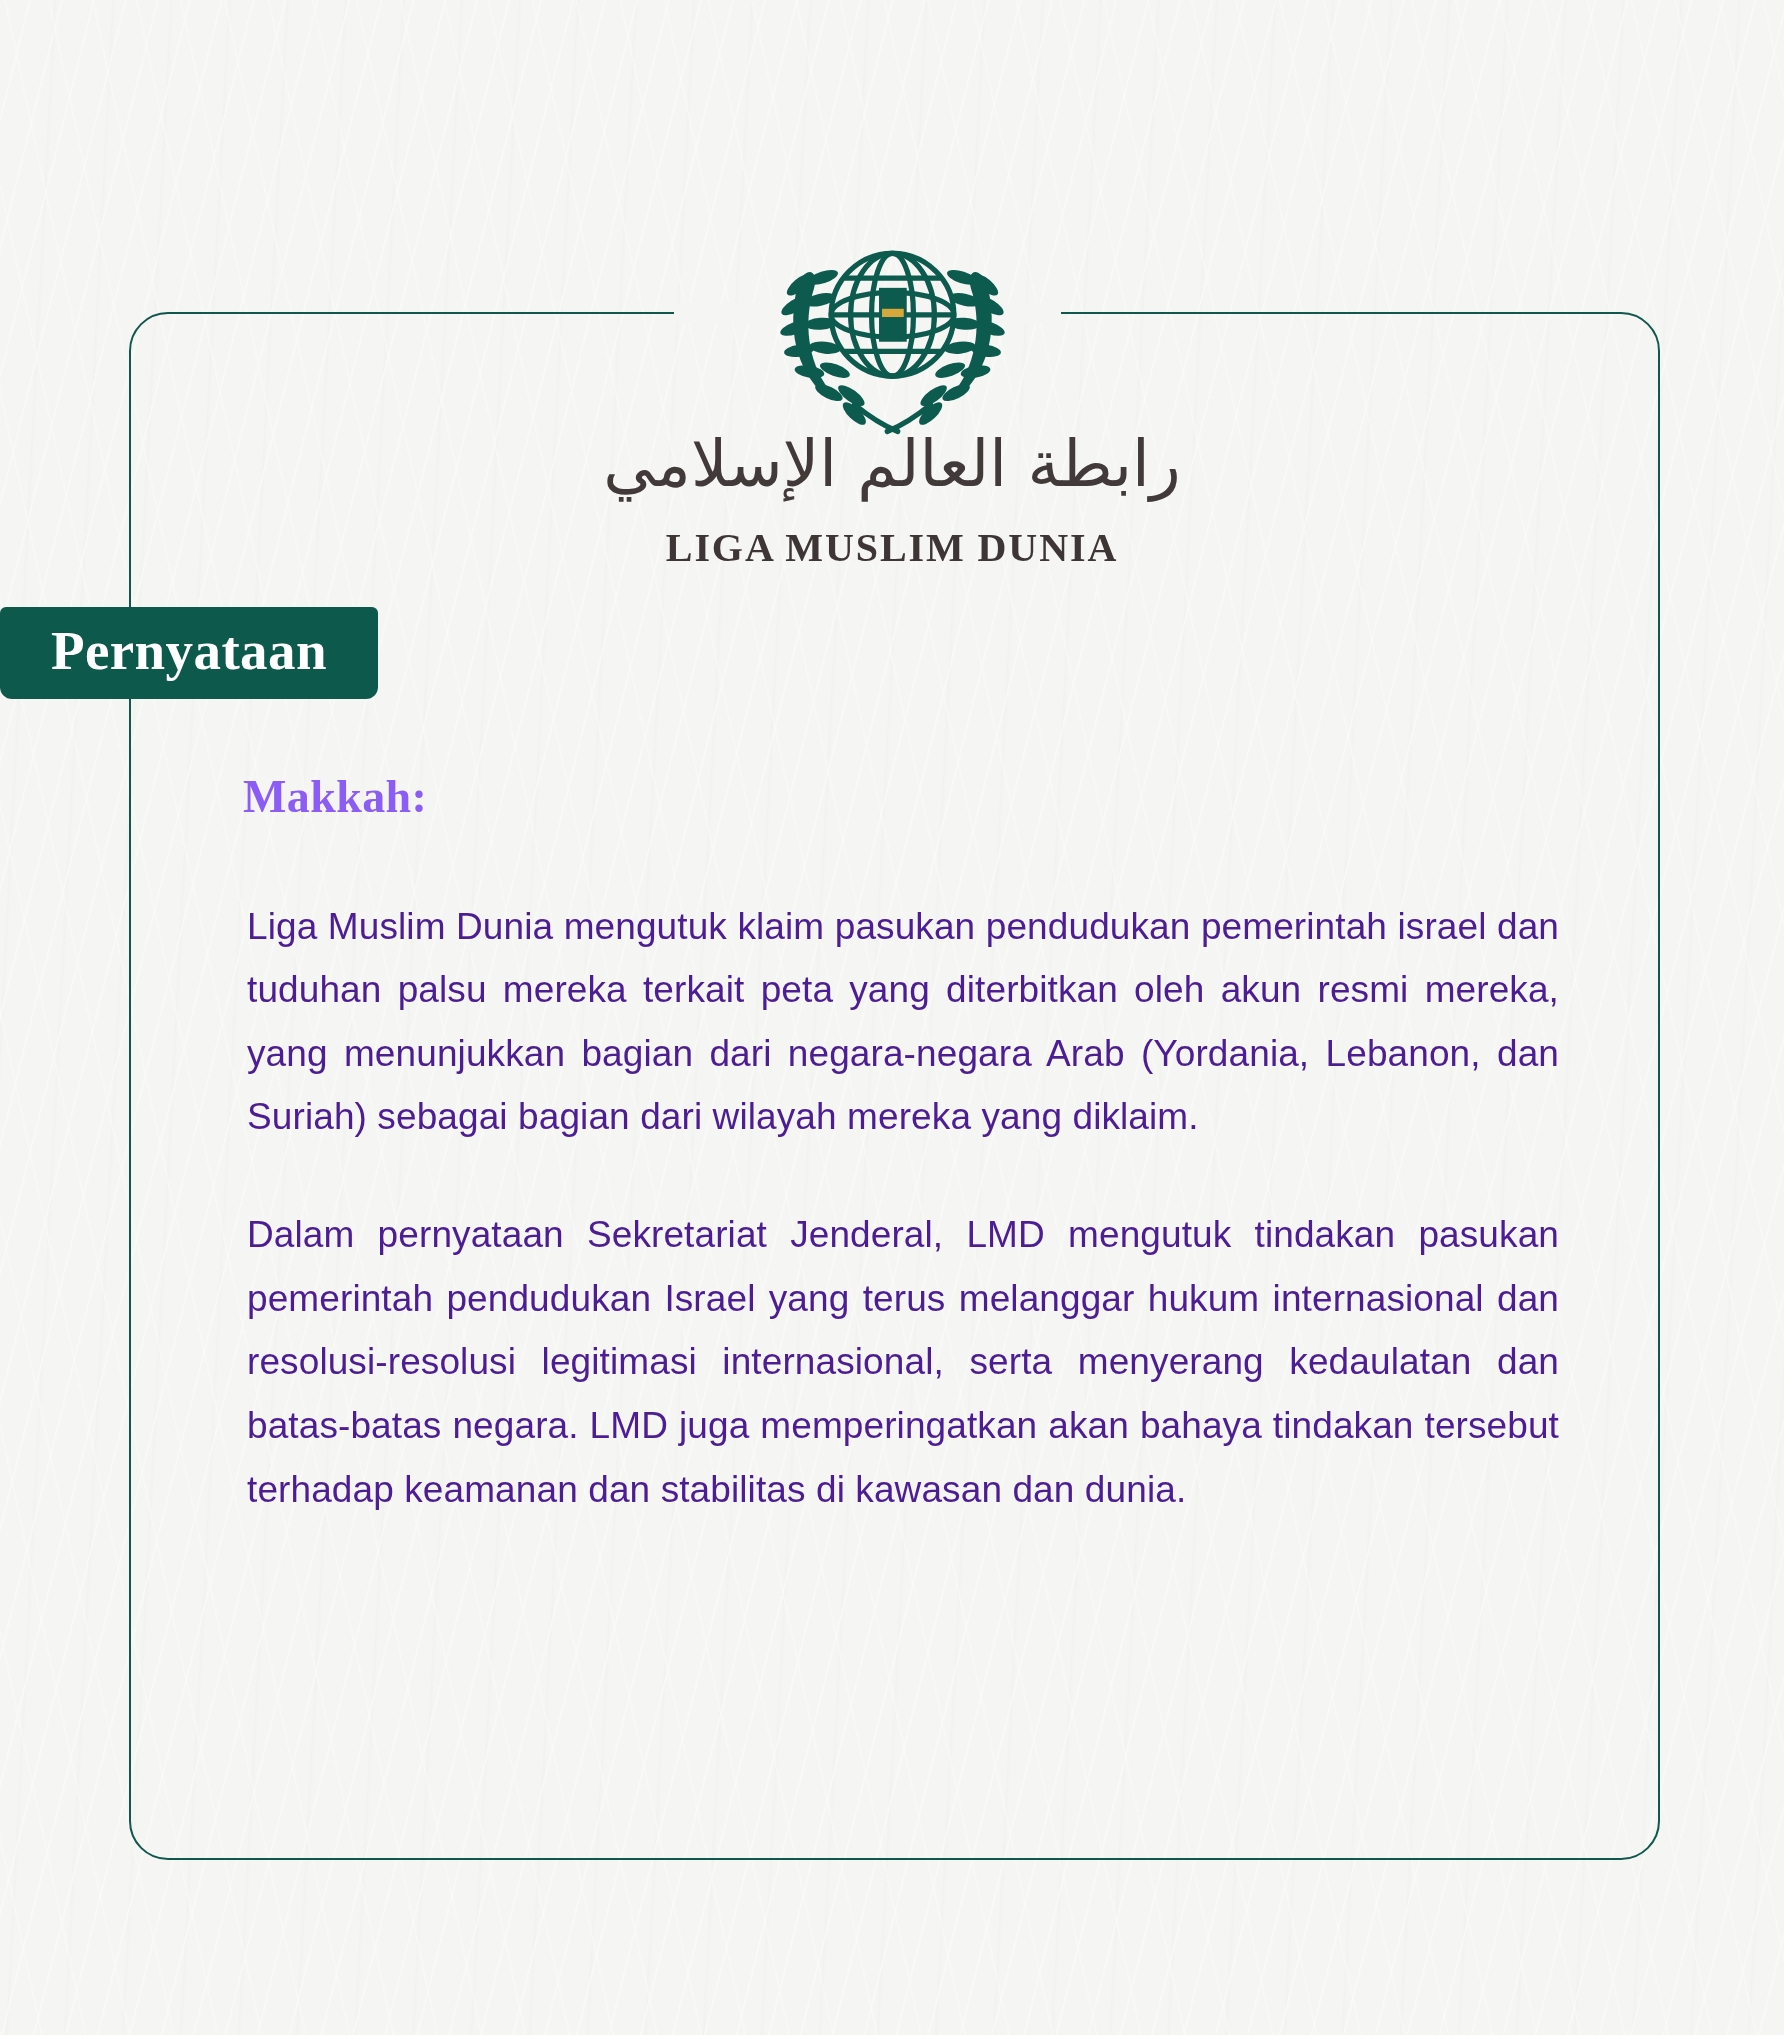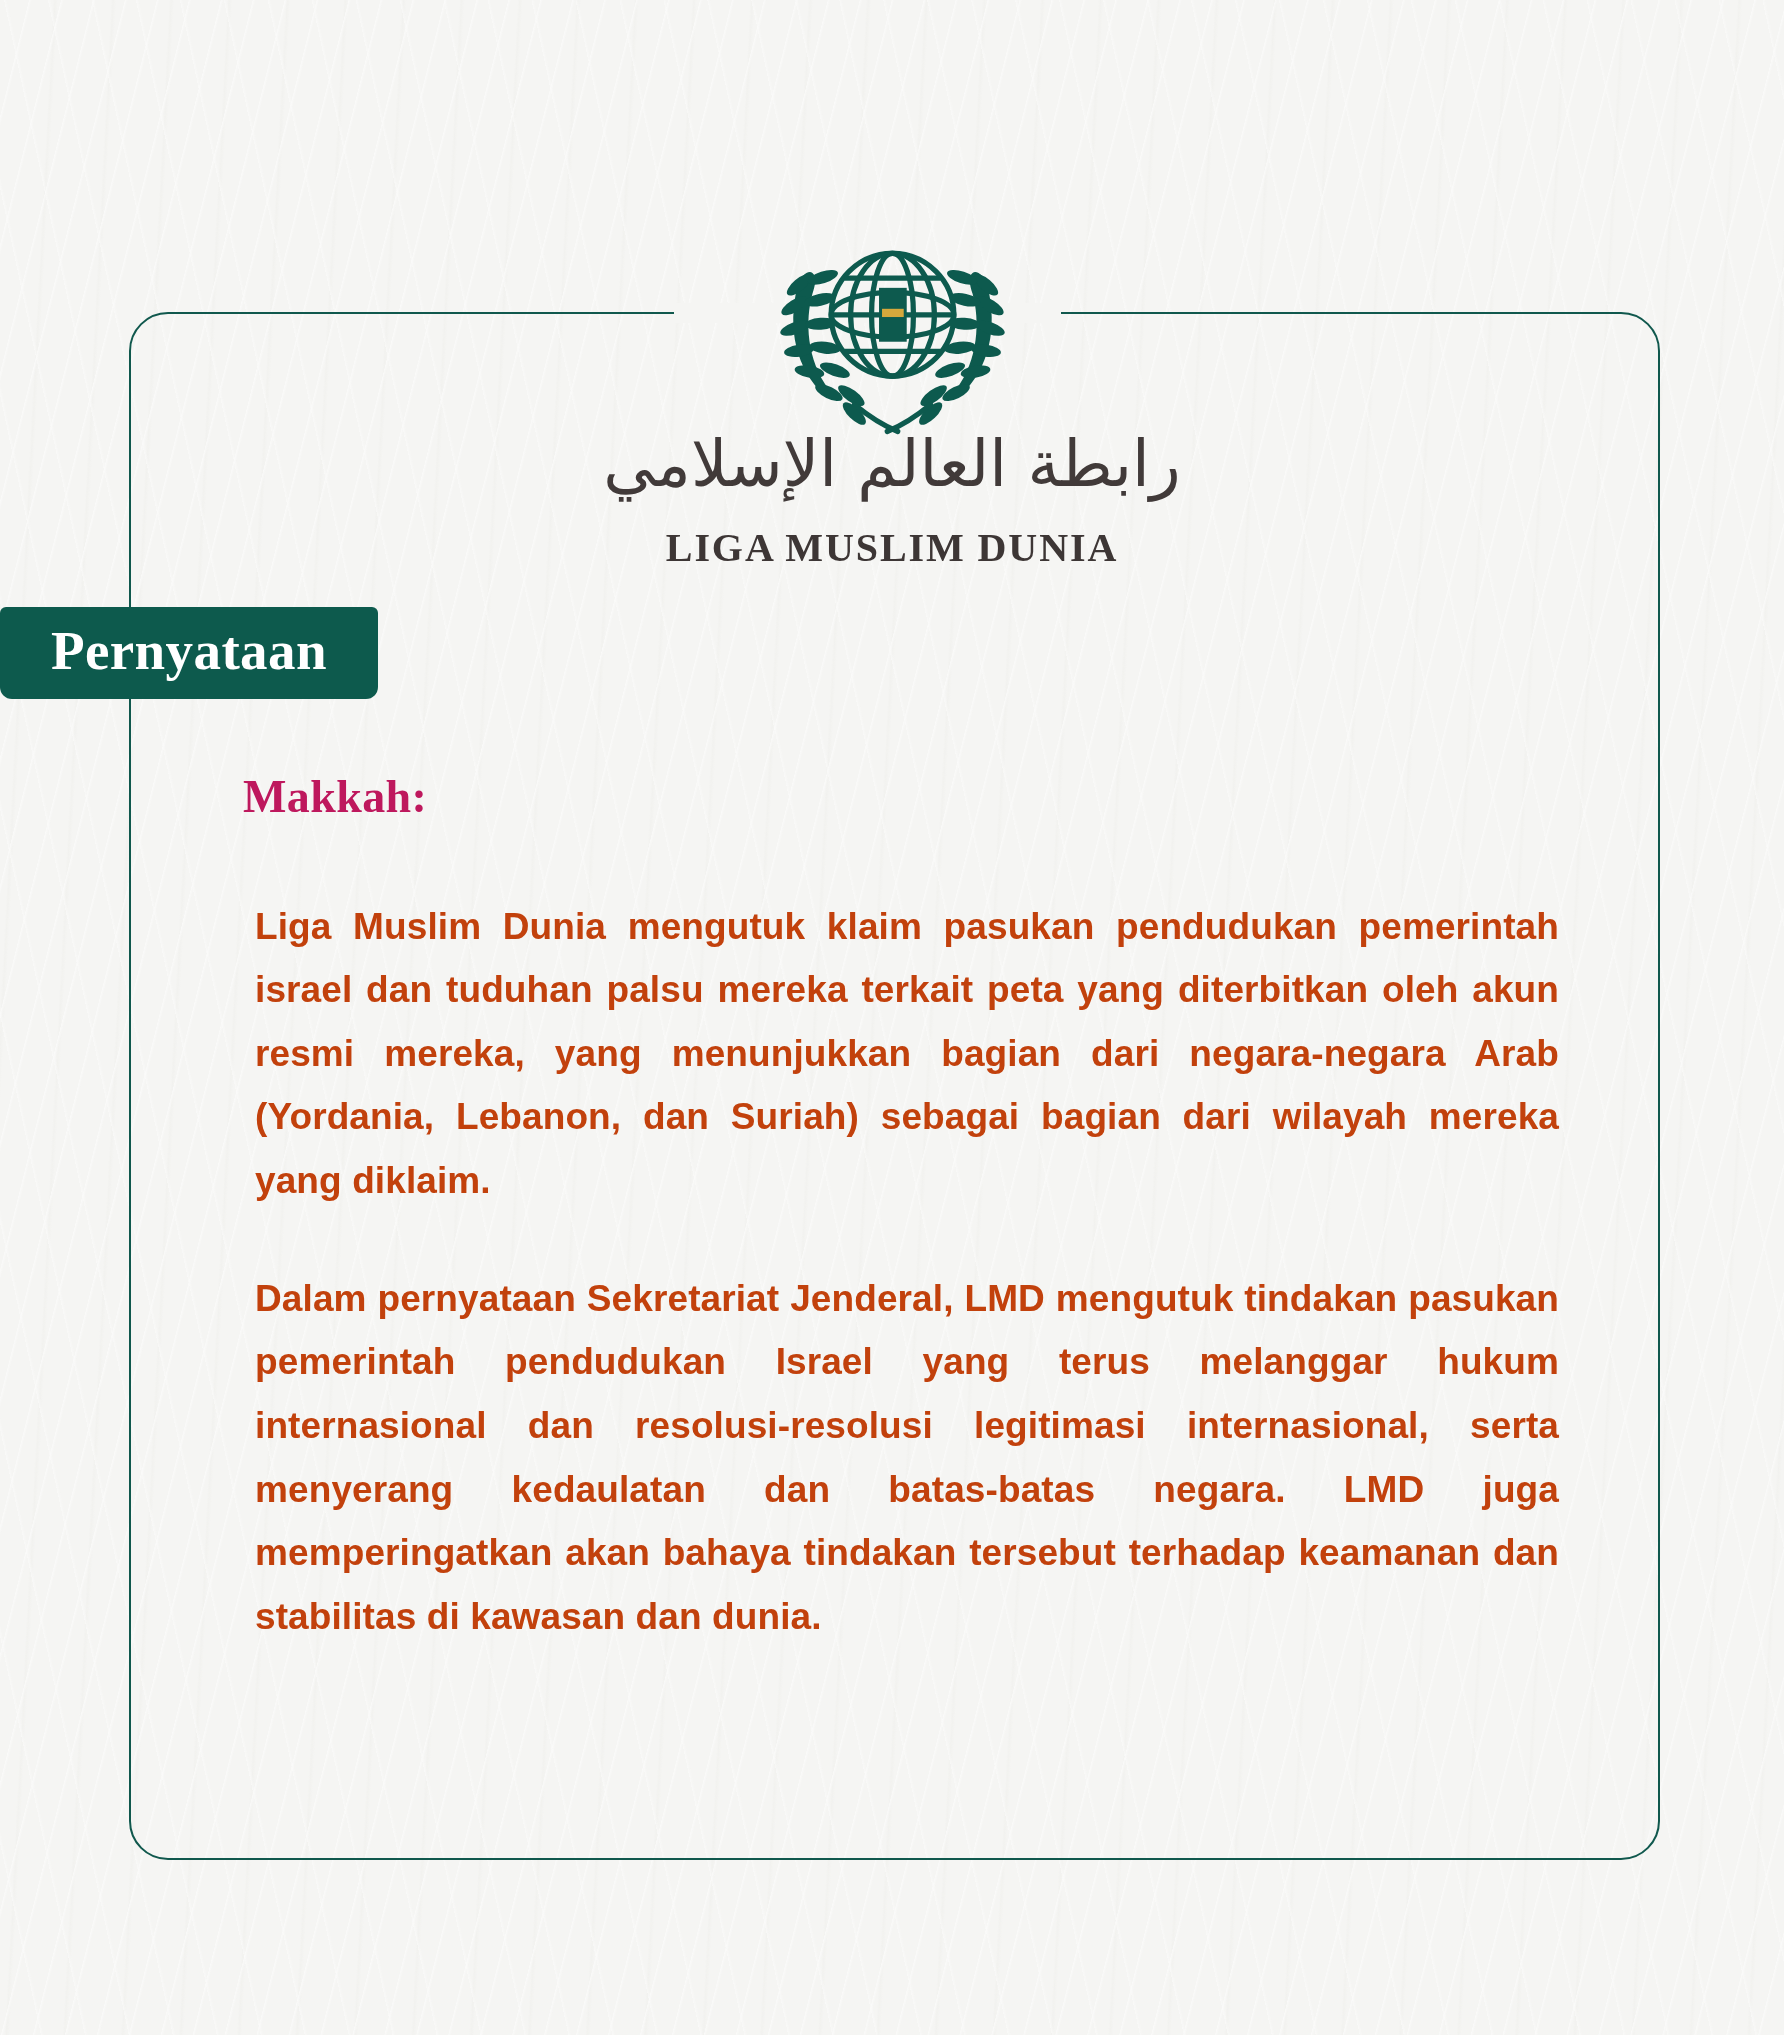--- a/index.html
+++ b/index.html
@@ -111,34 +111,34 @@
   .content {
     position: absolute;
     left: 243px;
     top: 772px;
     width: 1316px;
   }
   .heading {
     font-family: "Liberation Serif", serif;
     font-weight: bold;
     font-size: 46px;
-    color: #be185d;
+    color: #8b5cf6;
     letter-spacing: 0.4px;
     margin: 0 0 72px 0;
     line-height: 1.1;
   }
   .para {
     font-family: "Liberation Sans", sans-serif;
-    font-weight: 700;
+    font-weight: 400;
     font-size: 37px;
     line-height: 1.72;
-    color: #c2410c;
+    color: #4c1d95;
     text-align: justify;
     text-justify: inter-word;
-    margin: 0 0 54px 12px;
+    margin: 0 0 54px 4px;
     letter-spacing: 0.1px;
   }
   .para:last-child { margin-bottom: 0; }
 </style>
 </head>
 <body>
 
 <div class="paper-texture"></div>
 
 <div class="frame"></div>

